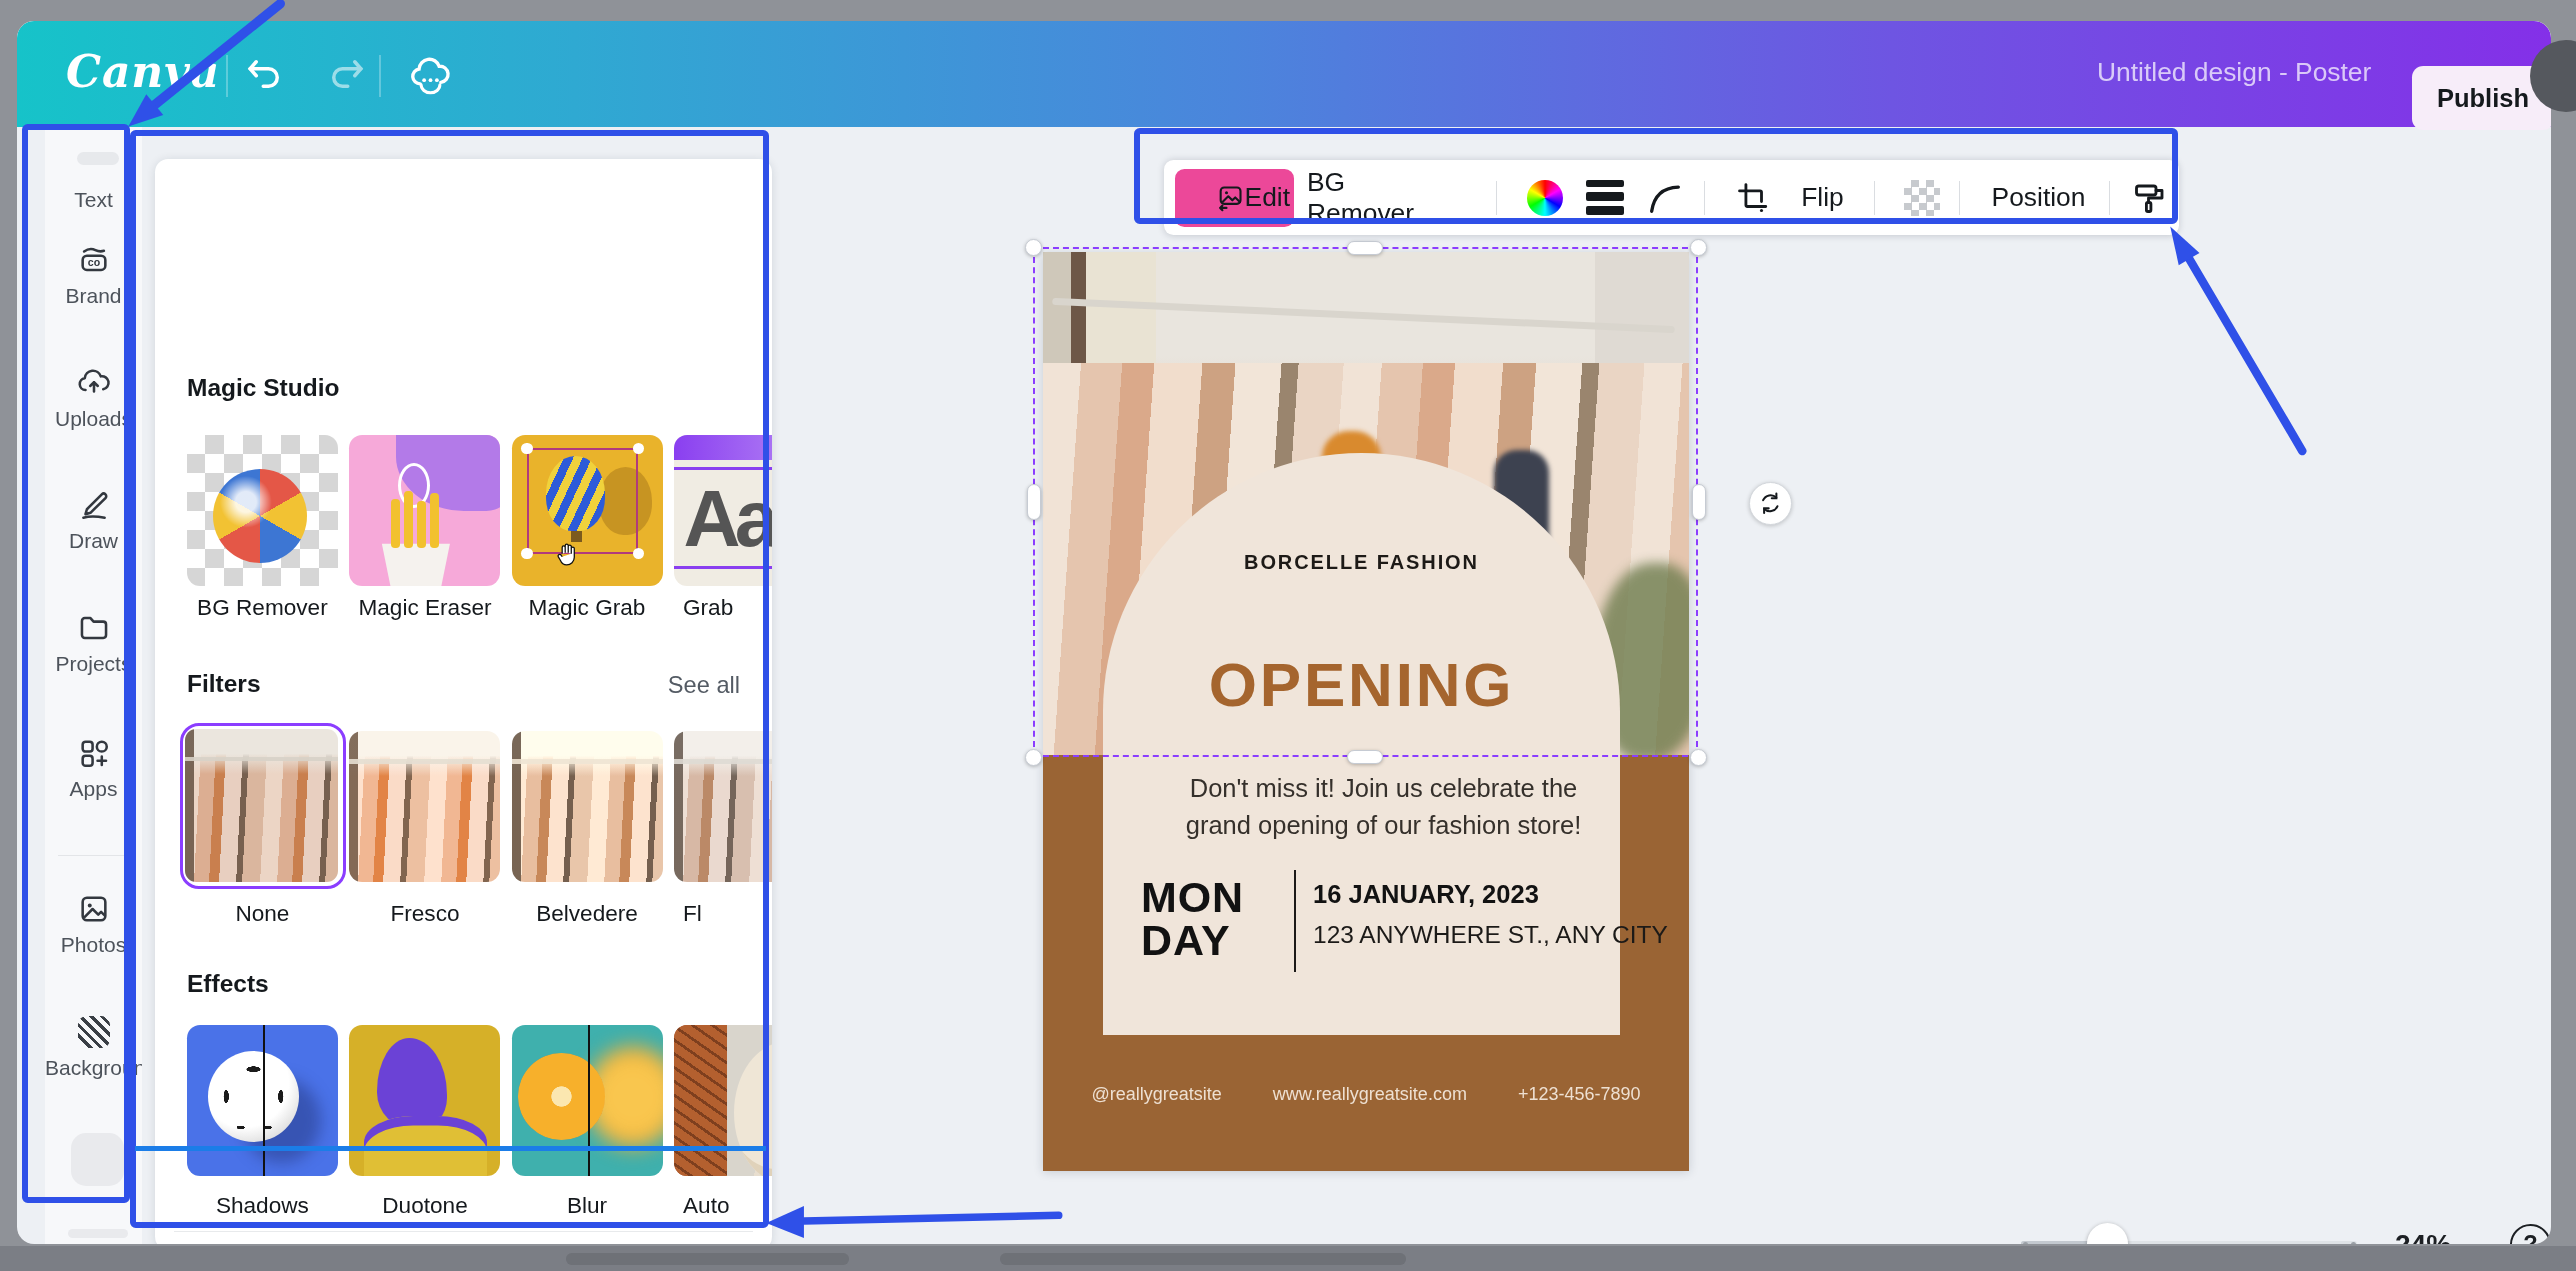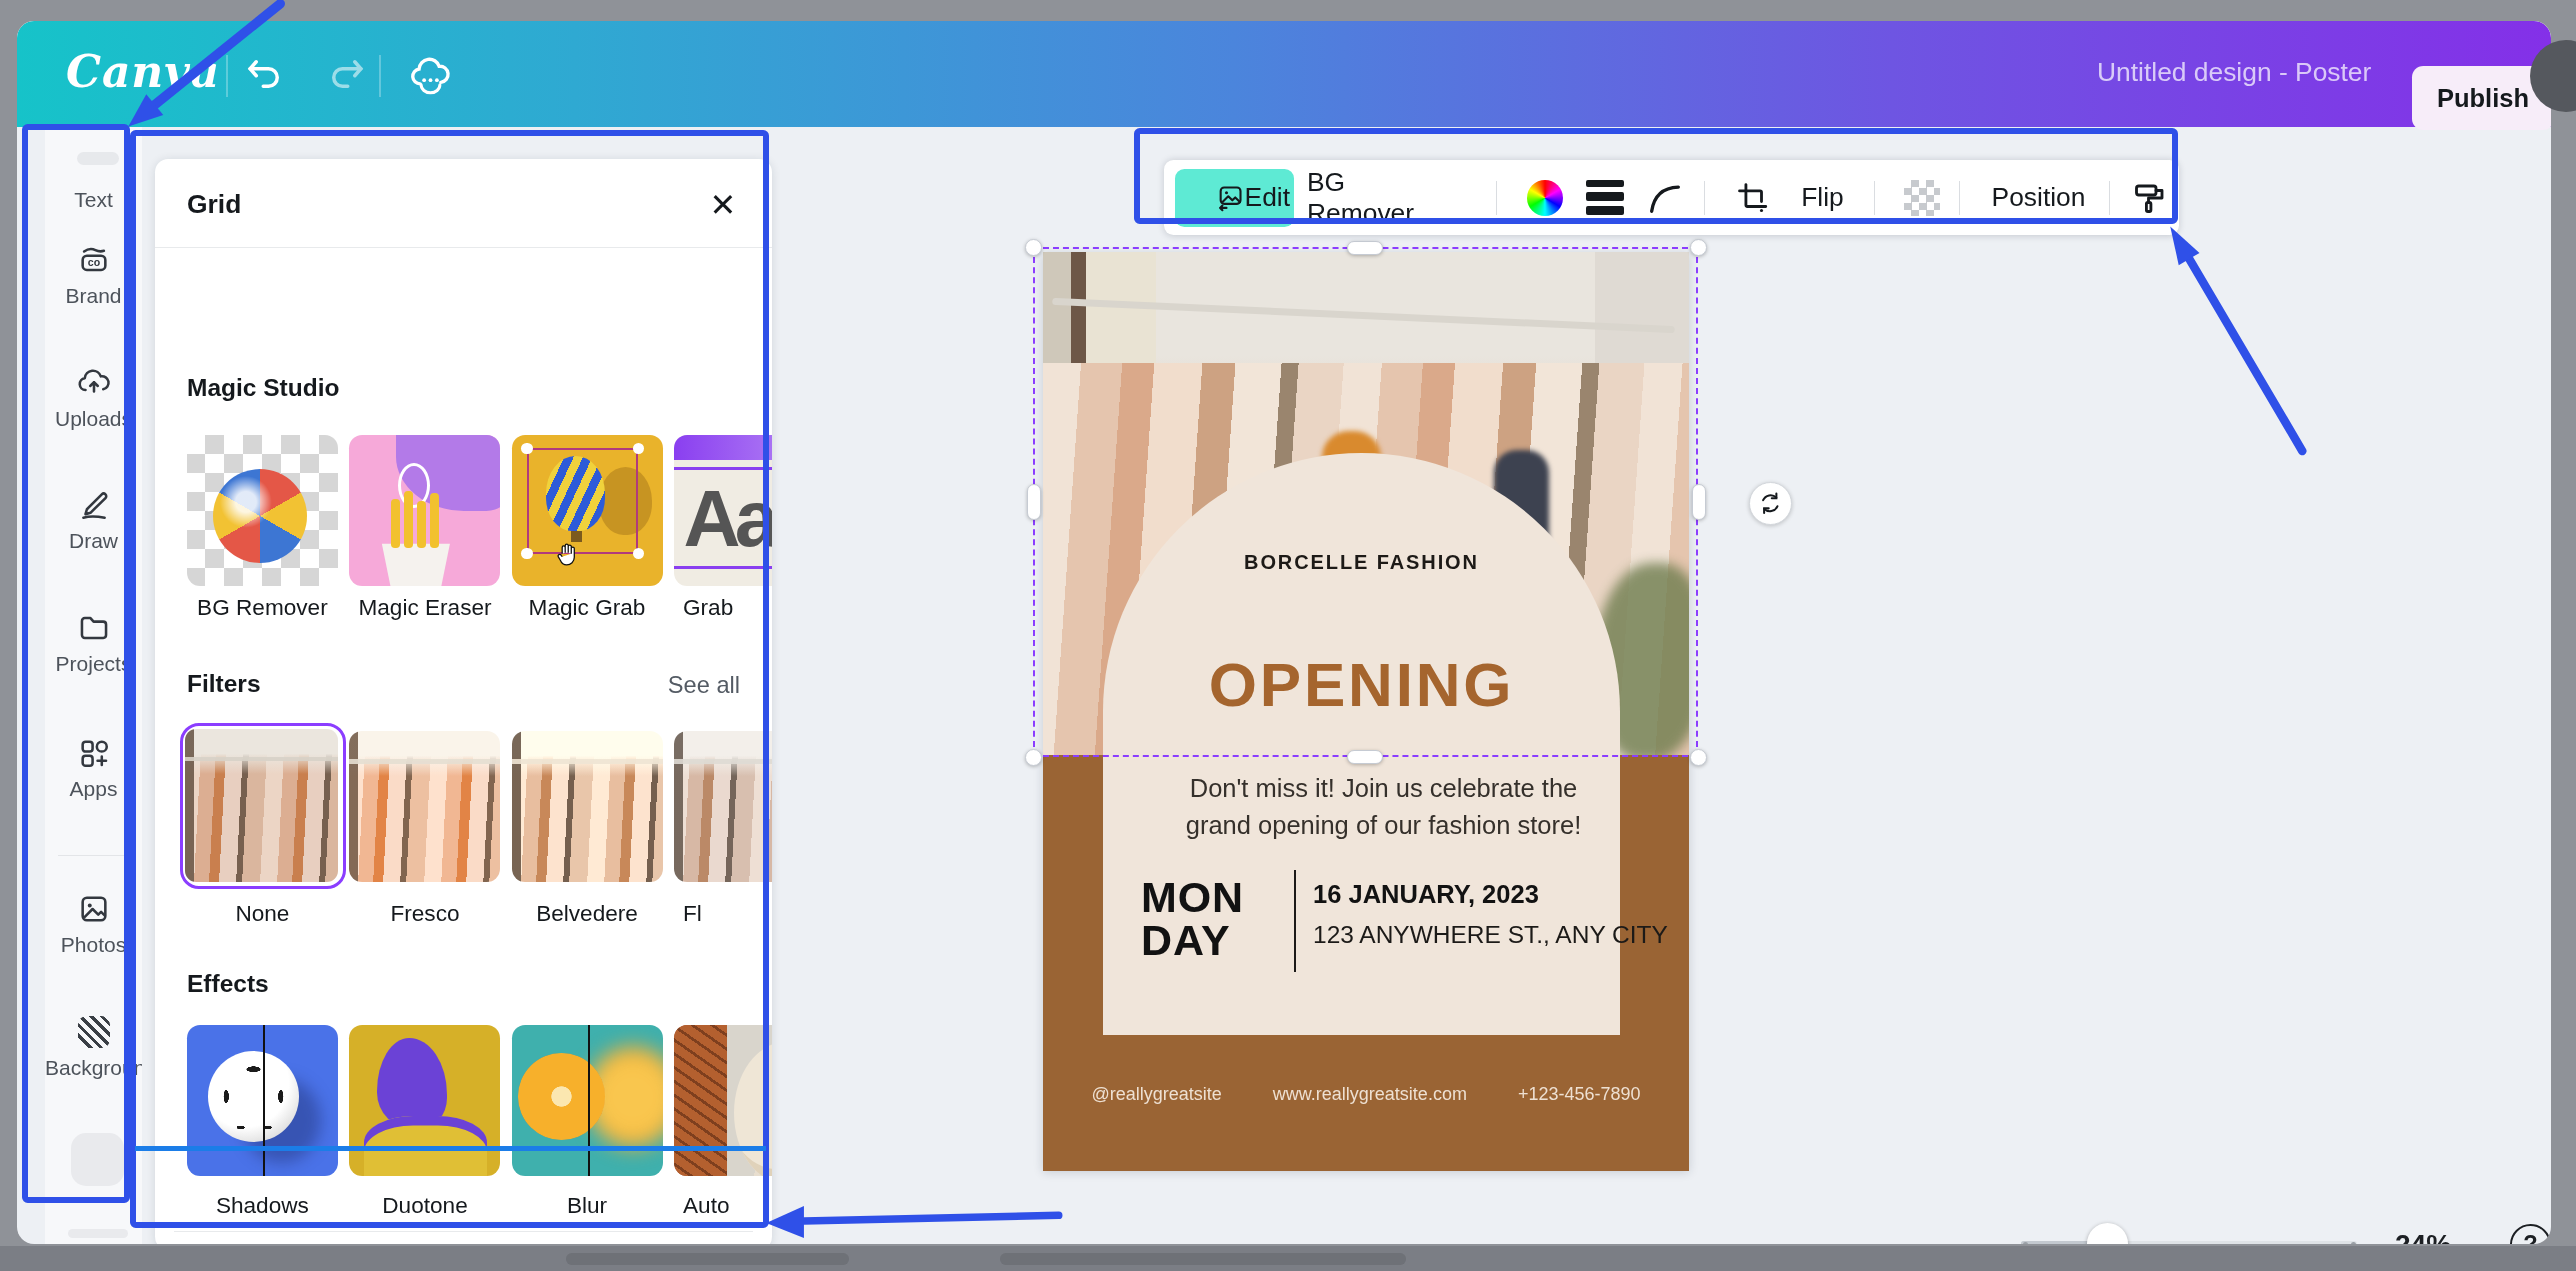--- a/index.html
+++ b/index.html
@@ -163,21 +163,21 @@
   .h-corner { width:17px; height:17px; border-radius:50%; }
   .h-horiz { width:36px; height:14px; border-radius:7.5px; }
   .h-vert { width:14px; height:36px; border-radius:7.5px; }
   .rotate-btn { position:absolute; left:1732px; top:461px; width:43px; height:43px; border-radius:50%;
     background:#fff; border:0.9px solid #d3d7dc; box-shadow:0 0.9px 4.7px rgba(0,0,0,.2);
     display:flex; align-items:center; justify-content:center; z-index:32; cursor:pointer; }
 
   
   .toolbar { position:absolute; left:1147px; top:139px; width:1015px; height:75px; background:#fff;
     border-radius:9.4px; box-shadow:0 0.9px 7.5px rgba(20,30,50,.18); z-index:40; display:flex; align-items:center; }
-  .tb-chip { position:absolute; left:11.3px; top:8.5px; width:119px; height:58px; background:#5eead4; border-radius:9.4px;
+  .tb-chip { position:absolute; left:11.3px; top:8.5px; width:119px; height:58px; background:#ec4899; border-radius:9.4px;
     display:flex; align-items:center; justify-content:center; gap:1px; font-size:26.4px; color:#15191d; cursor:pointer;padding-left:36px; }
   .tb-text { position:absolute; top:0; height:75px; display:flex; align-items:center; font-size:26.4px; color:#15191d; cursor:pointer; }
   .tb-icon { position:absolute; top:0; height:75px; display:flex; align-items:center; justify-content:center; cursor:pointer; }
   .tb-div { position:absolute; top:21px; width:0.9px; height:34px; background:#dadde1; }
   .colorwheel { width:36px; height:36px; border-radius:50%;
     background:conic-gradient(#f00,#f0f,#00f,#0ff,#0f0,#ff0,#f00); filter:blur(0.6px); }
   .bars { display:flex; flex-direction:column; gap:5.7px; }
   .bars i { display:block; width:38px; background:#15191d; border-radius:1.9px; }
   .checker { width:36px; height:36px; border-radius:3.8px;
     background:conic-gradient(#c7cace 25%, #fff 0 50%, #c7cace 0 75%, #fff 0) 0 0/15px 15px; }
@@ -302,24 +302,20 @@
         <span class="icon-wrap">
           <span style="display:inline-block;width:32px;height:32px;border-radius:8.5px;background:repeating-linear-gradient(45deg,#3a3f45 0 3.3px,transparent 3.3px 7.5px);"></span>
         </span>
         <span class="lbl">Background</span>
       </div>
       <div class="side-tile"></div>
       <div class="side-pill"></div>
     </div>
 
     <div class="panel">
-      <div class="panel-title-row">
-        <div class="panel-title">Grid</div>
-        <div class="panel-close">✕</div>
-      </div>
 
       <div class="sec-heading" style="top:215px;">Magic Studio</div>
       <div class="thumb art-bgremover" style="left:32px; top:276px;"></div>
       <div class="thumb art-eraser" style="left:194px; top:276px;">
         <div class="blob"></div>
         <div class="ring"></div>
         <div class="fries"></div>
         <i class="fry" style="left:42px;"></i>
         <i class="fry" style="left:55px; height:57px;"></i>
         <i class="fry" style="left:68px; height:47px;"></i>

